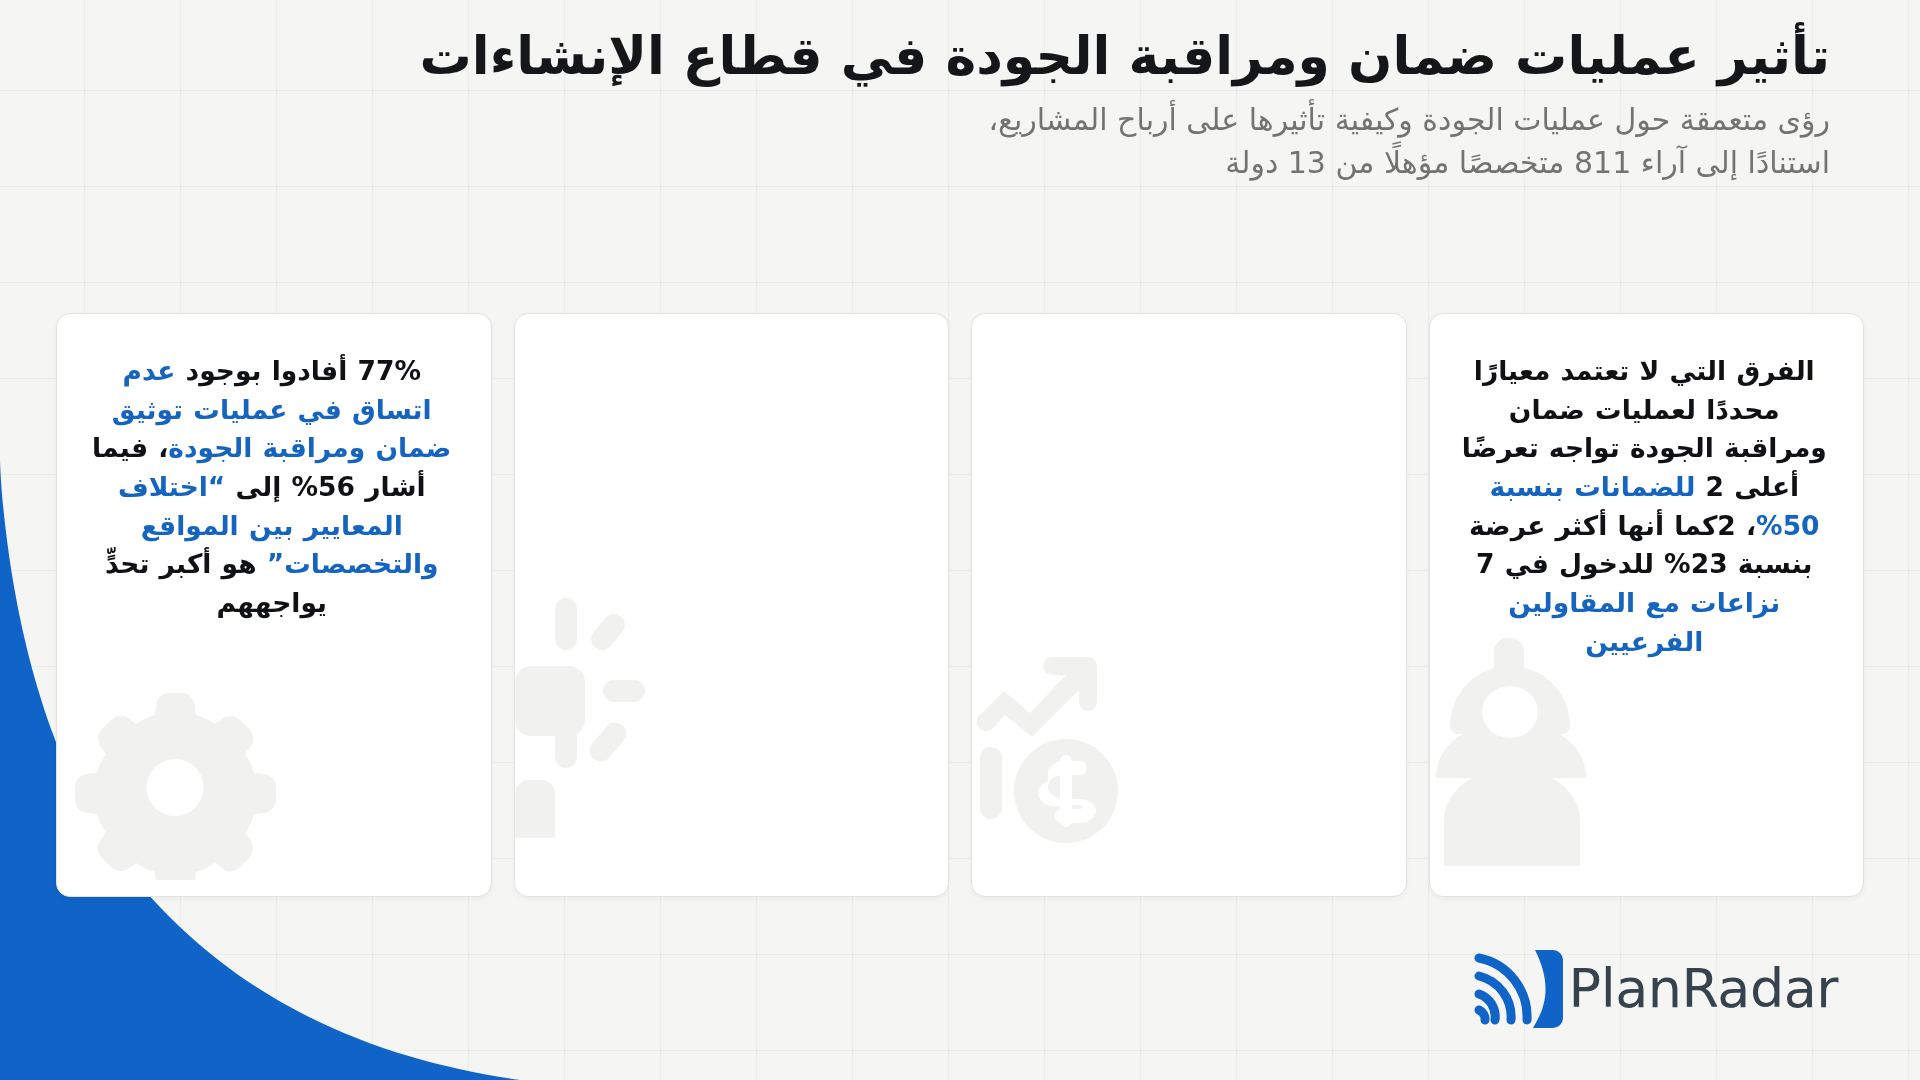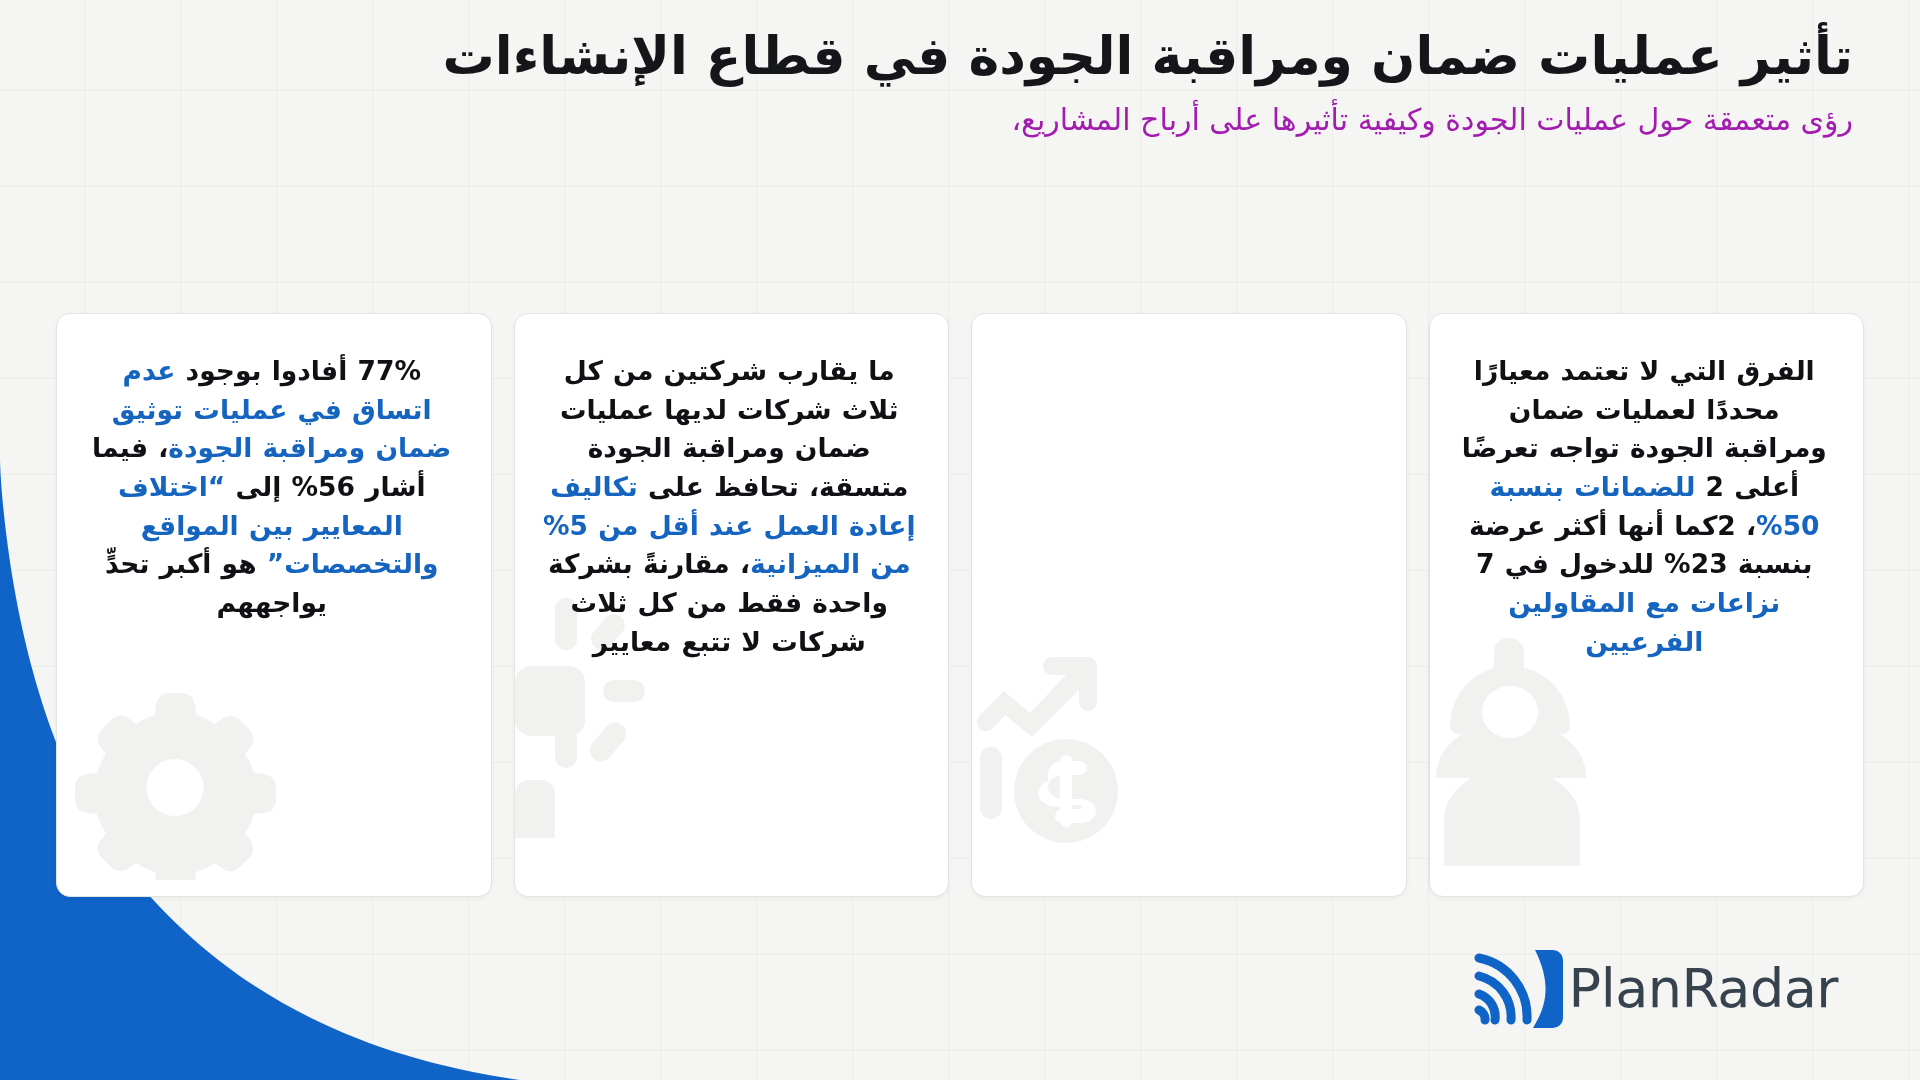--- a/index.html
+++ b/index.html
@@ -34,39 +34,39 @@
     width: 520px;
     height: 620px;
     pointer-events: none;
   }
 
   #header {
     position: absolute;
     top: 0;
     left: 8px;
     right: 0;
-    padding: 26px 67px 0 60px;
+    padding: 26px 90px 0 60px;
     box-sizing: border-box;
     text-align: right;
   }
   #title {
     font-size: 52px;
     font-weight: 700;
     line-height: 1.18;
     color: #14161a;
     letter-spacing: 0px;
     margin: 0;
     white-space: nowrap;
   }
   #subtitle {
     margin: 12px 0 0 0;
     font-size: 30px;
     font-weight: 400;
     line-height: 1.42;
-    color: #a21caf;
+    color: #737373;
   }
   #subtitle .sub-line { display: block; }
 
   #cards {
     position: absolute;
     top: 313px;
     left: 56px;
     right: 56px;
     height: 584px;
     display: flex;
@@ -137,20 +137,21 @@
   <div id="grid"></div>
 
   <svg id="swoosh" viewBox="0 0 520 620">
     <path d="M0,0 C0,0 6,250 120,400 C230,545 380,600 520,620 L0,620 Z" fill="#1064c8"></path>
   </svg>
 
   <div id="header">
     <h1 id="title">تأثير عمليات ضمان ومراقبة الجودة في قطاع الإنشاءات</h1>
     <p id="subtitle">
       <span class="sub-line">رؤى متعمقة حول عمليات الجودة وكيفية تأثيرها على أرباح المشاريع،</span>
+      <span class="sub-line">استنادًا إلى آراء 811 متخصصًا مؤهلًا من 13 دولة</span>
     </p>
   </div>
 
   <div id="cards">
 
     <div class="card">
       <svg class="watermark wm-gear" width="215" height="215" viewBox="0 0 215 215">
         <g fill="#f1f1f0">
           <path d="M108 28c-7 0-12 5-13 12l-1 10c-7 2-13 5-19 9l-8-6c-5-4-12-3-17 2l-9 9c-5 5-5 12-2 17l6 8c-4 6-7 12-9 19l-10 1c-7 1-12 6-12 13v13c0 7 5 12 12 13l10 1c2 7 5 13 9 19l-6 8c-4 5-3 12 2 17l9 9c5 5 12 5 17 2l8-6c6 4 12 7 19 9l1 10c1 7 6 12 13 12h13c7 0 12-5 13-12l1-10c7-2 13-5 19-9l8 6c5 4 12 3 17-2l9-9c5-5 5-12 2-17l-6-8c4-6 7-12 9-19l10-1c7-1 12-6 12-13v-13c0-7-5-12-12-13l-10-1c-2-7-5-13-9-19l6-8c4-5 3-12-2-17l-9-9c-5-5-12-5-17-2l-8 6c-6-4-12-7-19-9l-1-10c-1-7-6-12-13-12zm6 66a28 28 0 110 57 28 28 0 010-57z"></path>
         </g>
@@ -163,21 +164,20 @@
         <g fill="#f1f1f0">
           <rect x="40" y="10" width="22" height="52" rx="11"></rect>
           <rect x="82" y="24" width="22" height="40" rx="11" transform="rotate(40 93 44)"></rect>
           <rect x="0" y="78" width="70" height="70" rx="16"></rect>
           <rect x="88" y="92" width="42" height="22" rx="11"></rect>
           <rect x="40" y="128" width="22" height="52" rx="11"></rect>
           <rect x="82" y="132" width="22" height="44" rx="11" transform="rotate(40 93 154)"></rect>
           <rect x="0" y="192" width="40" height="70" rx="14"></rect>
         </g>
       </svg>
-      <p class="card-text"><span class="">ما يقارب شركتين من كل ثلاث شركات لديها عمليات ضمان ومراقبة الجودة متسقة، تحافظ على </span><span class="hl">تكاليف إعادة العمل عند أقل من 5% من الميزانية</span><span class="">، مقارنةً بشركة واحدة فقط من كل ثلاث شركات لا تتبع معايير</span></p>
     </div>
 
     <div class="card">
       <svg class="watermark wm-growth" width="180" height="215" viewBox="0 0 180 215">
         <g fill="#f1f1f0">
           <path d="M6 64 L30 40 L56 62 L92 24 L78 24 a9 9 0 010-18 h36 a9 9 0 019 9 v36 a9 9 0 01-18 0 v-12 L58 86 L31 64 L18 78 a9 9 0 01-12-14z"></path>
           <rect x="6" y="96" width="22" height="72" rx="11"></rect>
           <circle cx="92" cy="140" r="52"></circle>
         </g>
         <g fill="#ffffff">

